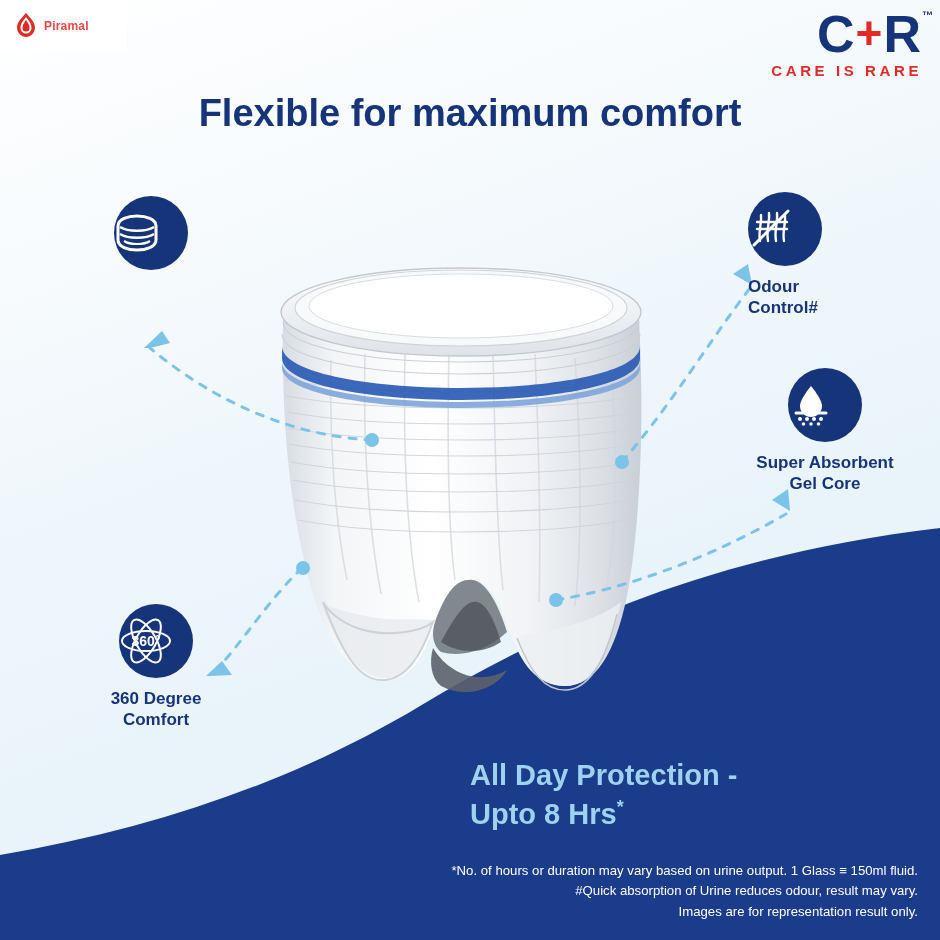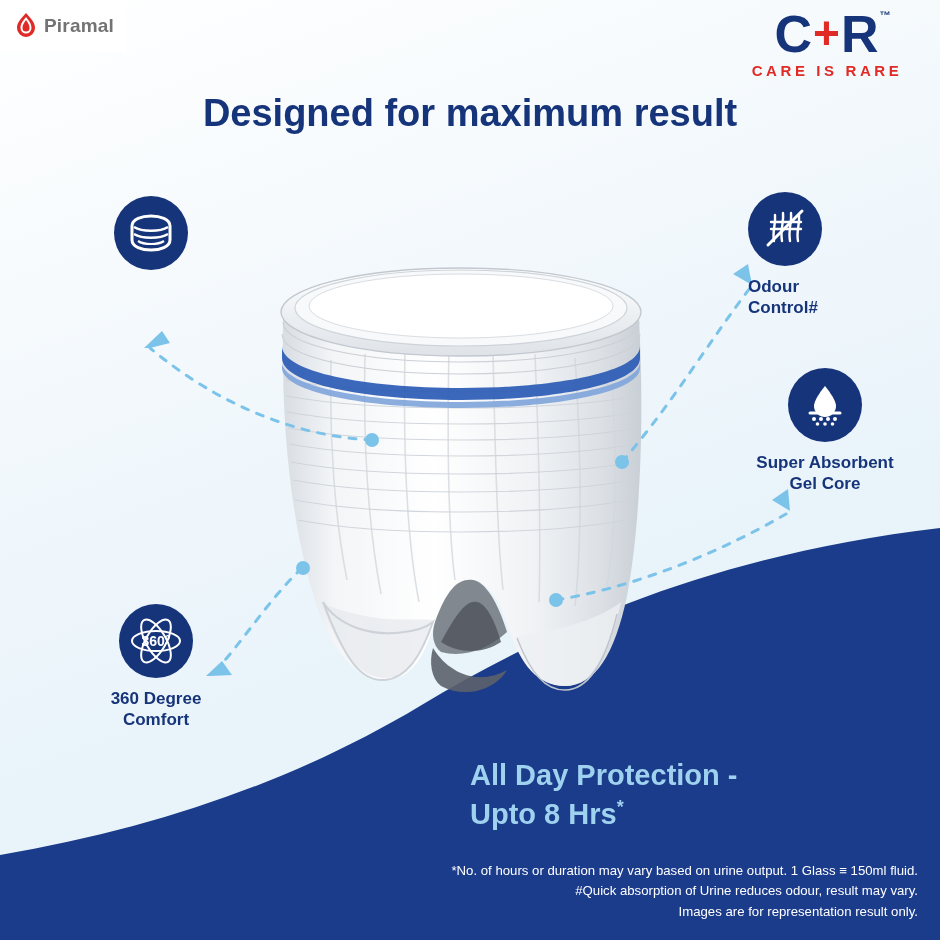--- a/index.html
+++ b/index.html
@@ -18,27 +18,27 @@
   
   .piramal-logo {
     position: absolute; left: 0; top: 0;
     width: 126px; height: 52px;
     background: #ffffff;
     display: flex; align-items: center; gap: 6px;
     padding-left: 14px;
   }
   .piramal-mark { width: 24px; height: 28px; position: relative; }
   .piramal-text {
-    font-size: 19px; font-weight: 700; color: #737373; letter-spacing: .2px;
+    font-size: 12px; font-weight: 700; color: #ef4444; letter-spacing: .2px;
   }
 
   
   .cir-logo {
     position: absolute; right: 18px; top: 8px;
-    width: 190px; text-align: center;
+    width: 190px; text-align: right;
   }
   .cir-main {
     font-size: 52px; font-weight: 700; color: #16347a;
     letter-spacing: 1px; line-height: 1; position: relative;
     display: inline-block;
   }
   .cir-plus {
     color: #e02a26; font-size: 46px; font-weight: 700;
     position: relative; top: -3px;
   }
@@ -68,21 +68,21 @@
   }
 
   
   .wave { position: absolute; left: 0; bottom: 0; width: 940px; height: 430px; }
 
   
   .feature { position: absolute; text-align: center; }
   .badge {
     width: 74px; height: 74px; border-radius: 50%;
     background: #16347a;
-    display: flex; align-items: center; justify-content: center;
+    display: flex; align-items: center; 
     margin: 0 auto;
   }
   .feature-label {
     margin-top: 10px;
     font-size: 17px; font-weight: 700; color: #16347a;
     line-height: 1.25; white-space: pre-line;
   }
 
   .f-waist  { left: 46px;  top: 196px; width: 210px; }
   .f-odour  { left: 748px; top: 192px; width: 150px; text-align: left; }
@@ -129,21 +129,21 @@
   </div>
 
   <div class="cir-logo">
     <div class="cir-main">
       <span>C</span><span class="cir-plus">+</span><span>R</span>
       <span class="cir-tm">™</span>
     </div>
     <div class="cir-tag">CARE  IS  RARE</div>
   </div>
 
-  <div class="headline">Designed for maximum result</div>
+  <div class="headline">Flexible for maximum comfort</div>
 
   <div class="product">
     <svg width="440" height="470" viewBox="0 0 440 470">
       <defs>
         <linearGradient id="fabric" x1="0" y1="0" x2="1" y2="0">
           <stop offset="0%" stop-color="#d8dde3"></stop>
           <stop offset="14%" stop-color="#f3f5f7"></stop>
           <stop offset="42%" stop-color="#ffffff"></stop>
           <stop offset="70%" stop-color="#f0f2f5"></stop>
           <stop offset="88%" stop-color="#dde1e6"></stop>

